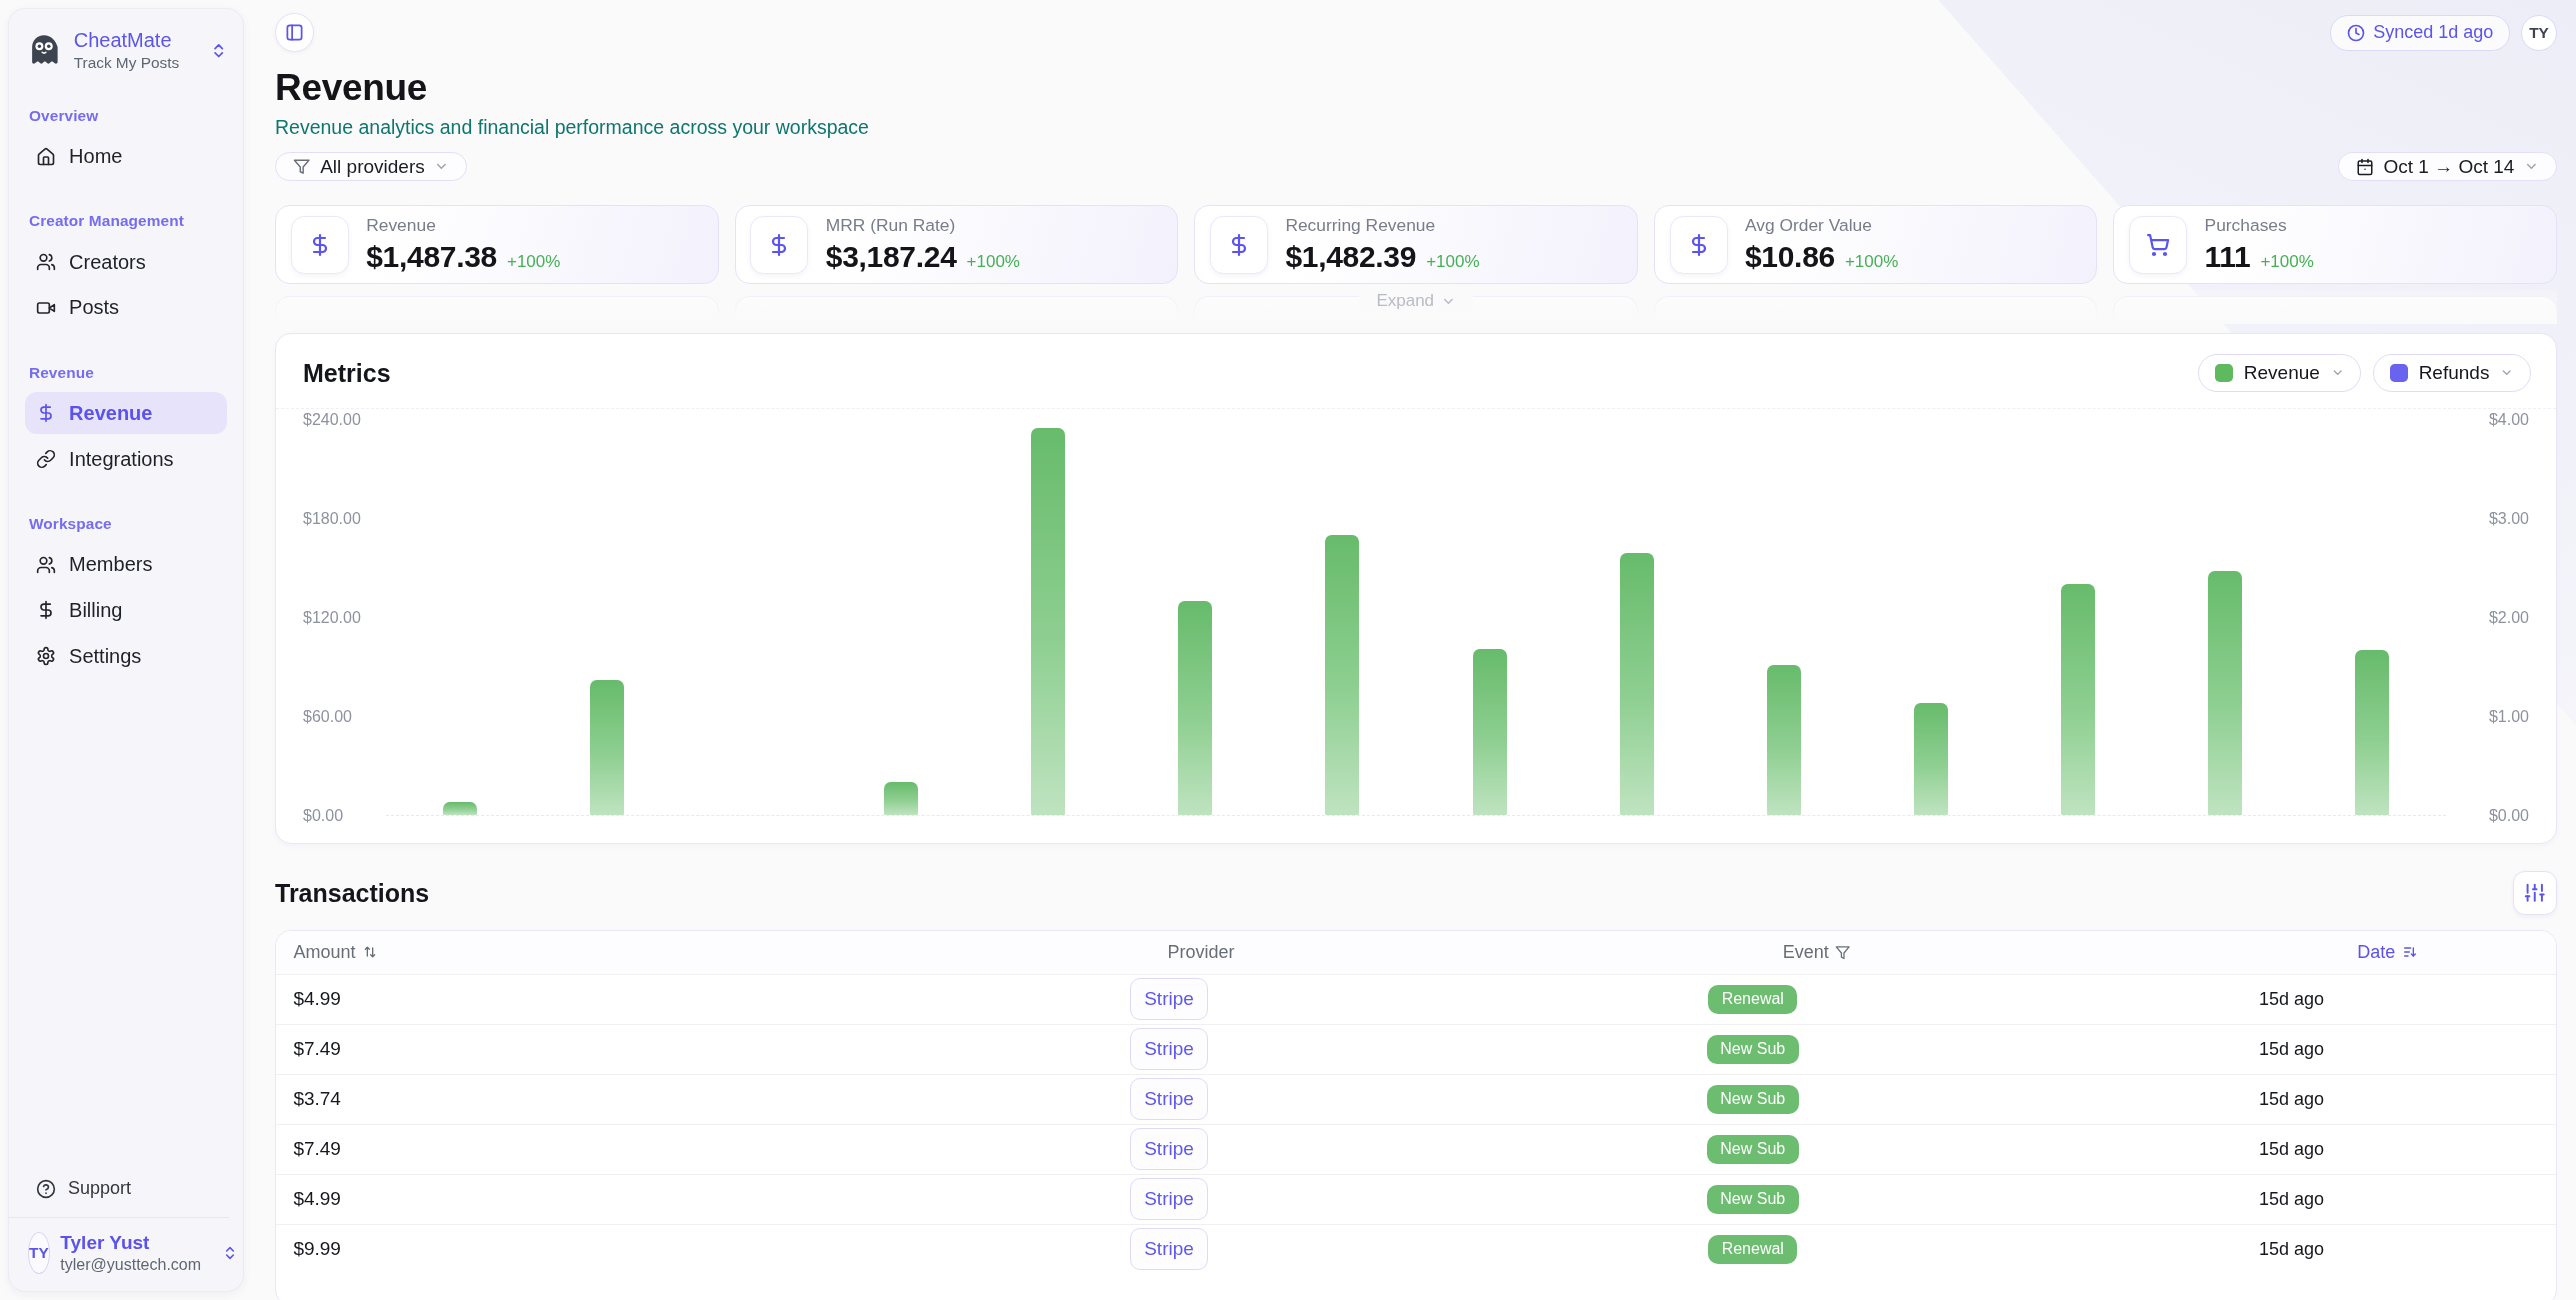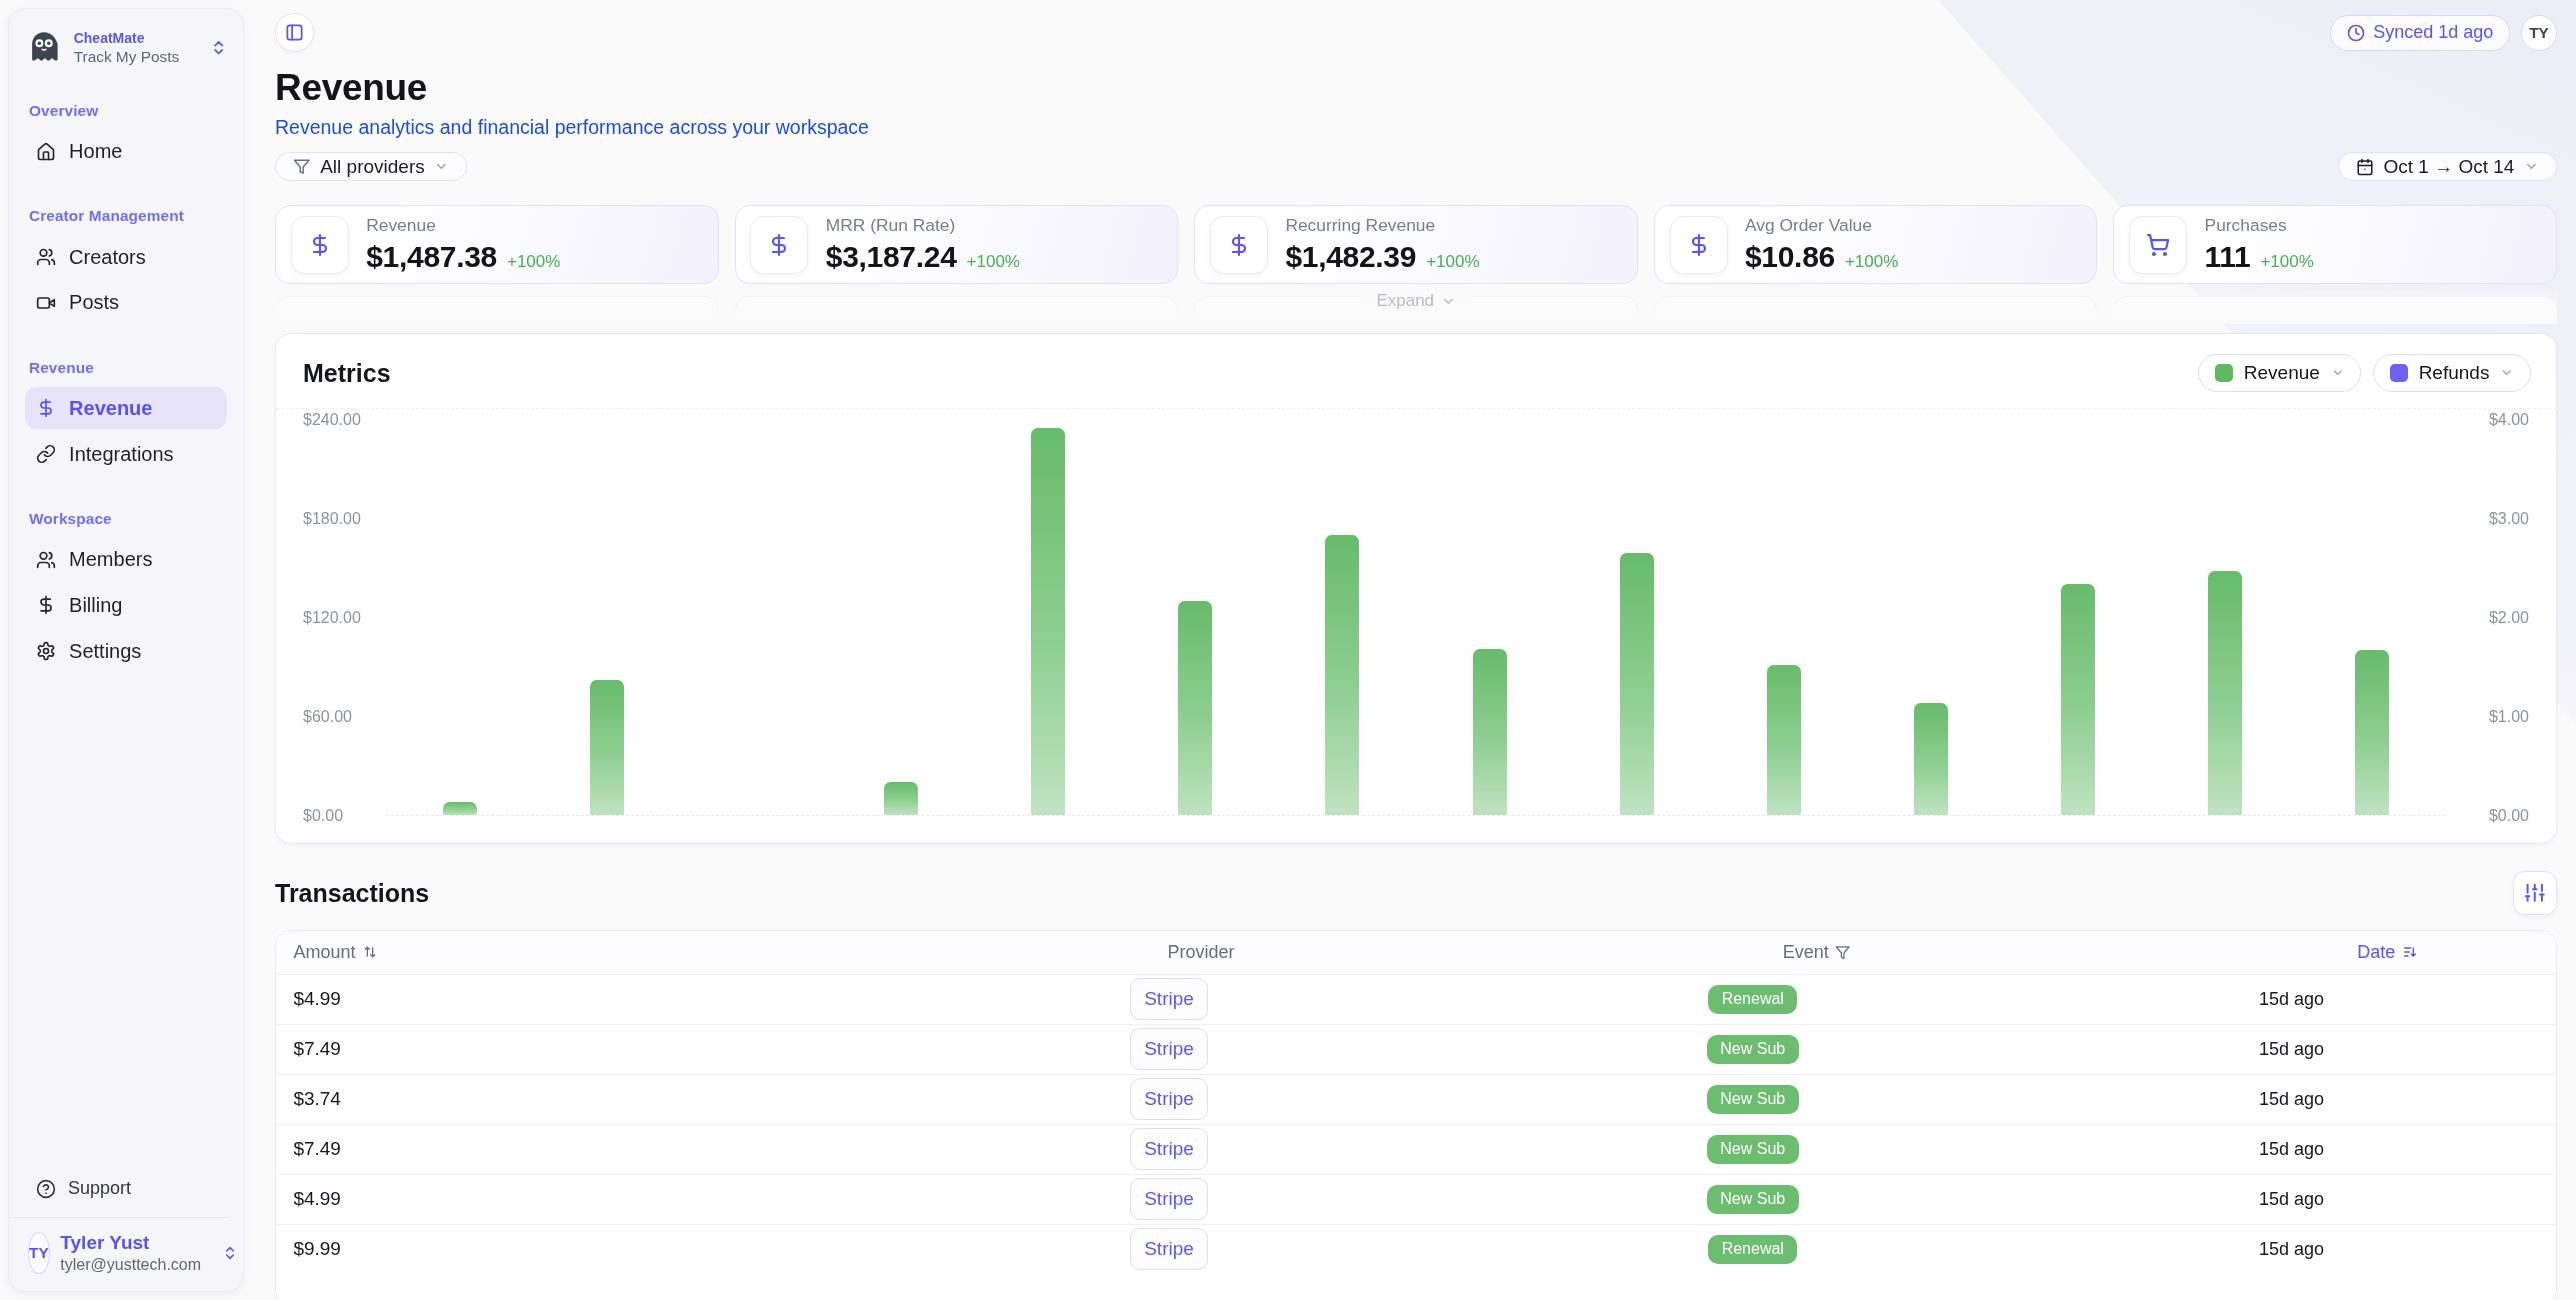--- a/index.html
+++ b/index.html
@@ -11,21 +11,21 @@
   svg { display:block; }
 
   
   .sidebar {
     position:absolute; left:8px; top:8px; width:236px; height:1284px;
     background:#f6f6fa; border:1.3px solid #eceaf5; border-radius:17.4px;
     box-shadow:0 2.7px 9.4px rgba(30,30,60,.05); padding:16px 16px 0 16px;
   }
   .logo-row { display:flex; align-items:center; gap:10.7px; margin-top:4px; }
   .logo-badge { width:38px; height:38px; display:flex; align-items:center; justify-content:center; }
-  .app-name { font-size:14px; font-weight:bold; color:#5b54ee; line-height:1.15; }
+  .app-name { font-size:20px; font-weight:normal; color:#5b54ee; line-height:1.15; }
   .app-tagline { font-size:15.4px; color:#5f6673; margin-top:2px; }
   .logo-spacer { flex:1; }
   .chev-ud { color:#5b54ee; }
   .section { margin-top:35px; }
   .section-label { font-size:15.4px; font-weight:bold; color:#756cf1; padding-left:4px; letter-spacing:0.1px; }
   .nav { margin-top:10.7px; display:flex; flex-direction:column; gap:4px; }
   .nav-item {
     display:flex; align-items:center; gap:13.4px; padding:9.4px 10.7px;
     border-radius:12px; font-size:20px; color:#1f2127; cursor:pointer;
   }
@@ -63,21 +63,21 @@
   .synced-pill {
     height:36px; border-radius:18px; background:rgba(253,253,255,.85);
     border:1.3px solid #dcd8f7; display:flex; align-items:center; gap:8px;
     padding:8px 16px; color:#5b54ee; font-size:18px; cursor:pointer;
   }
   .avatar-top {
     width:36px; height:36px; border-radius:50%; background:#fff; border:1.3px solid #dcd8f7;
     color:#3f4450; font-size:15.4px; font-weight:bold; display:flex; align-items:center; justify-content:center; cursor:pointer;
   }
   .page-title { position:relative; font-size:37px; font-weight:bold; letter-spacing:-0.3px; margin-top:14.8px; color:#141419; }
-  .page-subtitle { position:relative; font-size:19.5px; color:#1d4ed8; margin-top:6.7px; }
+  .page-subtitle { position:relative; font-size:19.5px; color:#0f766e; margin-top:6.7px; }
   .toolbar { position:relative; display:flex; align-items:center; justify-content:space-between; margin-top:13.4px; }
   .pill-btn {
     height:29px; border-radius:20px; background:#fdfdff; border:1.3px solid #e3dff8;
     display:flex; align-items:center; gap:9.4px; padding:0 17.4px; font-size:19px; color:#1a1c22; cursor:pointer;
   }
   .pill-btn .dim { color:#6b7078; }
   .pill-btn .chev { color:#9ca3af; }
 
   
   .stats-row { position:relative; display:flex; gap:16px; margin-top:24px; }

